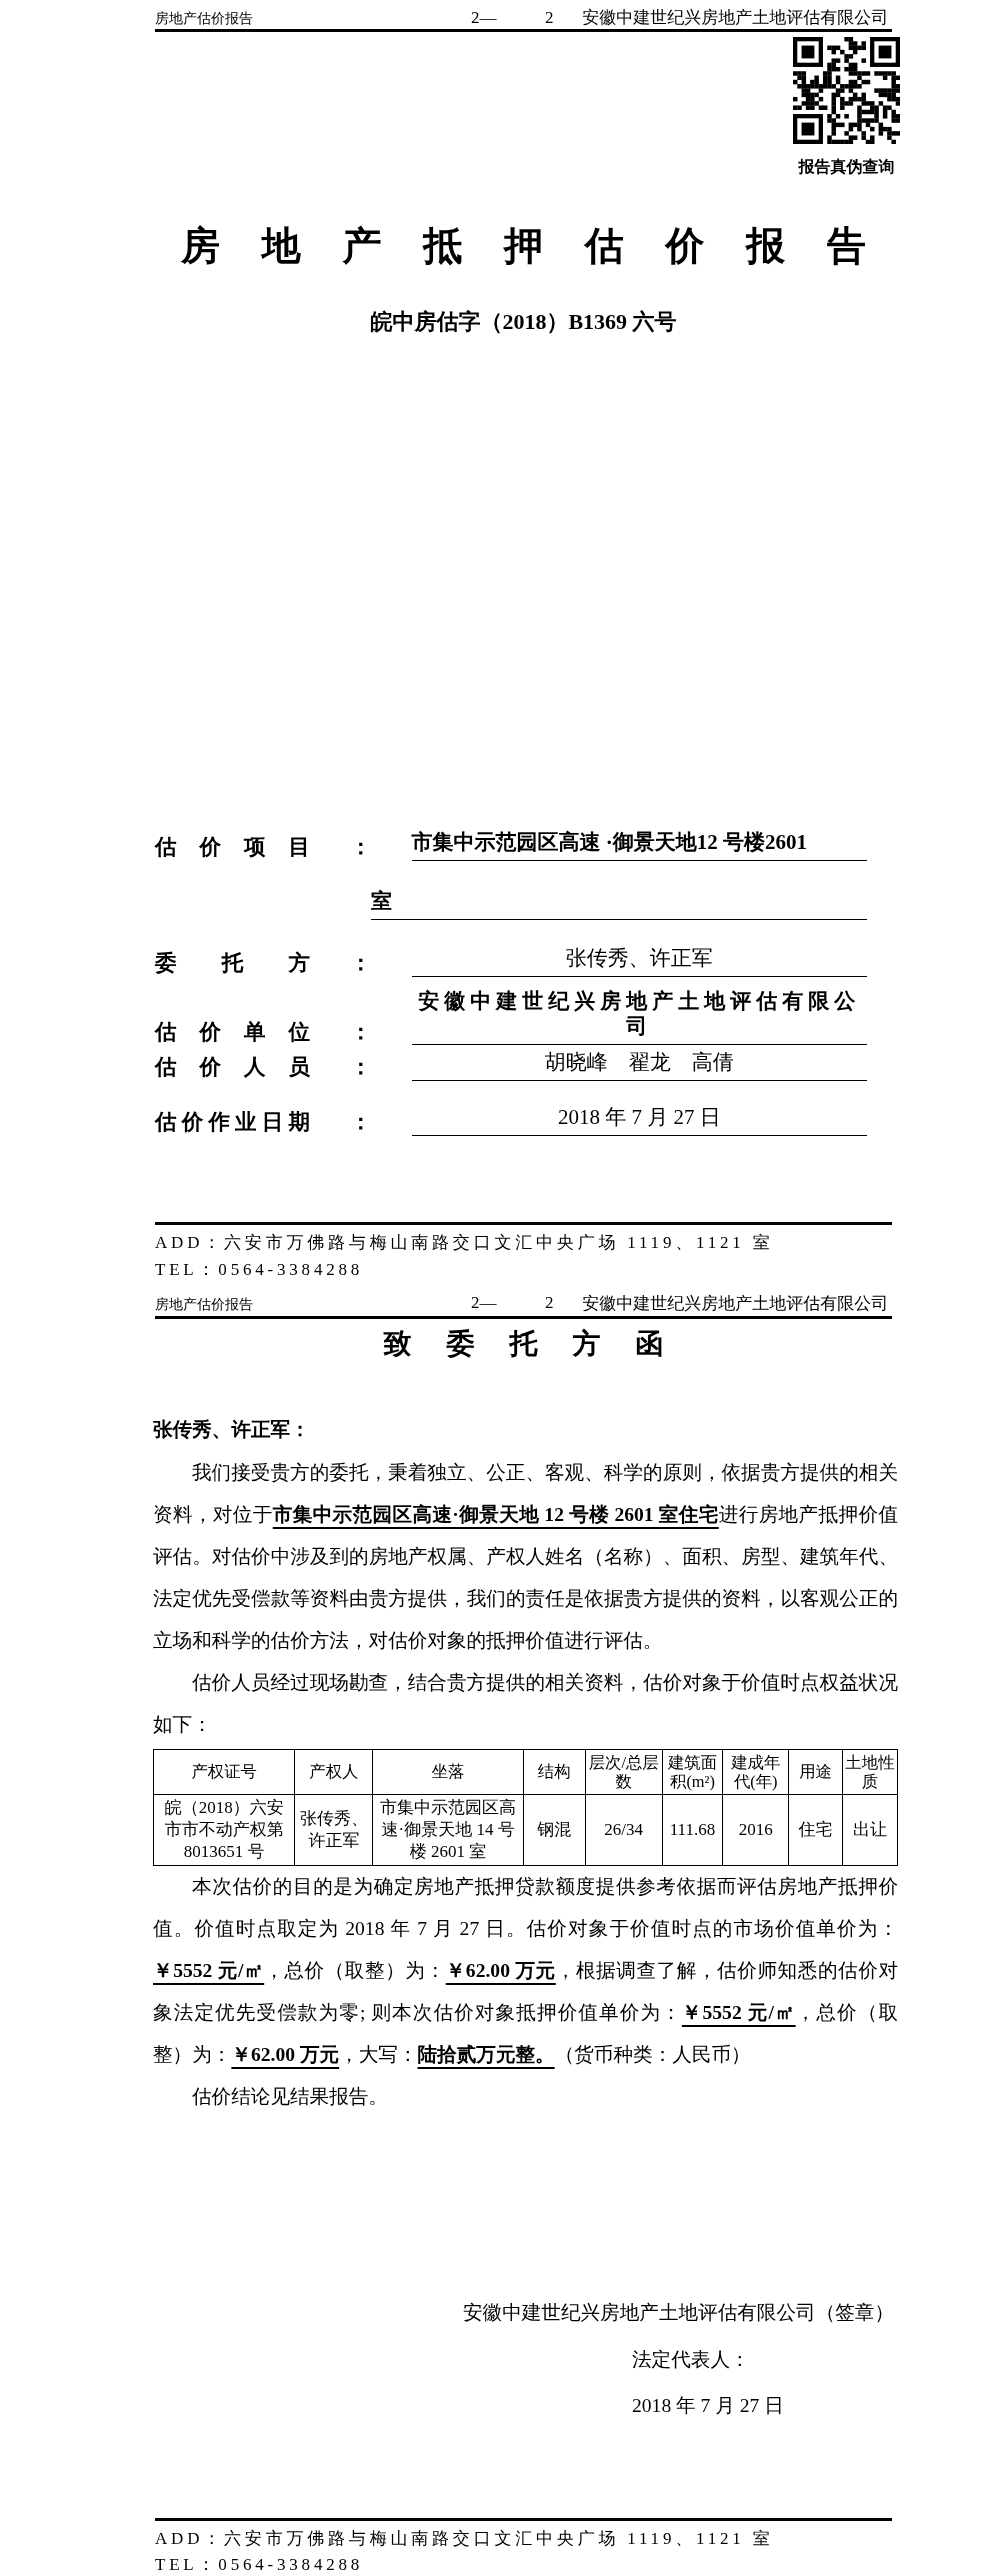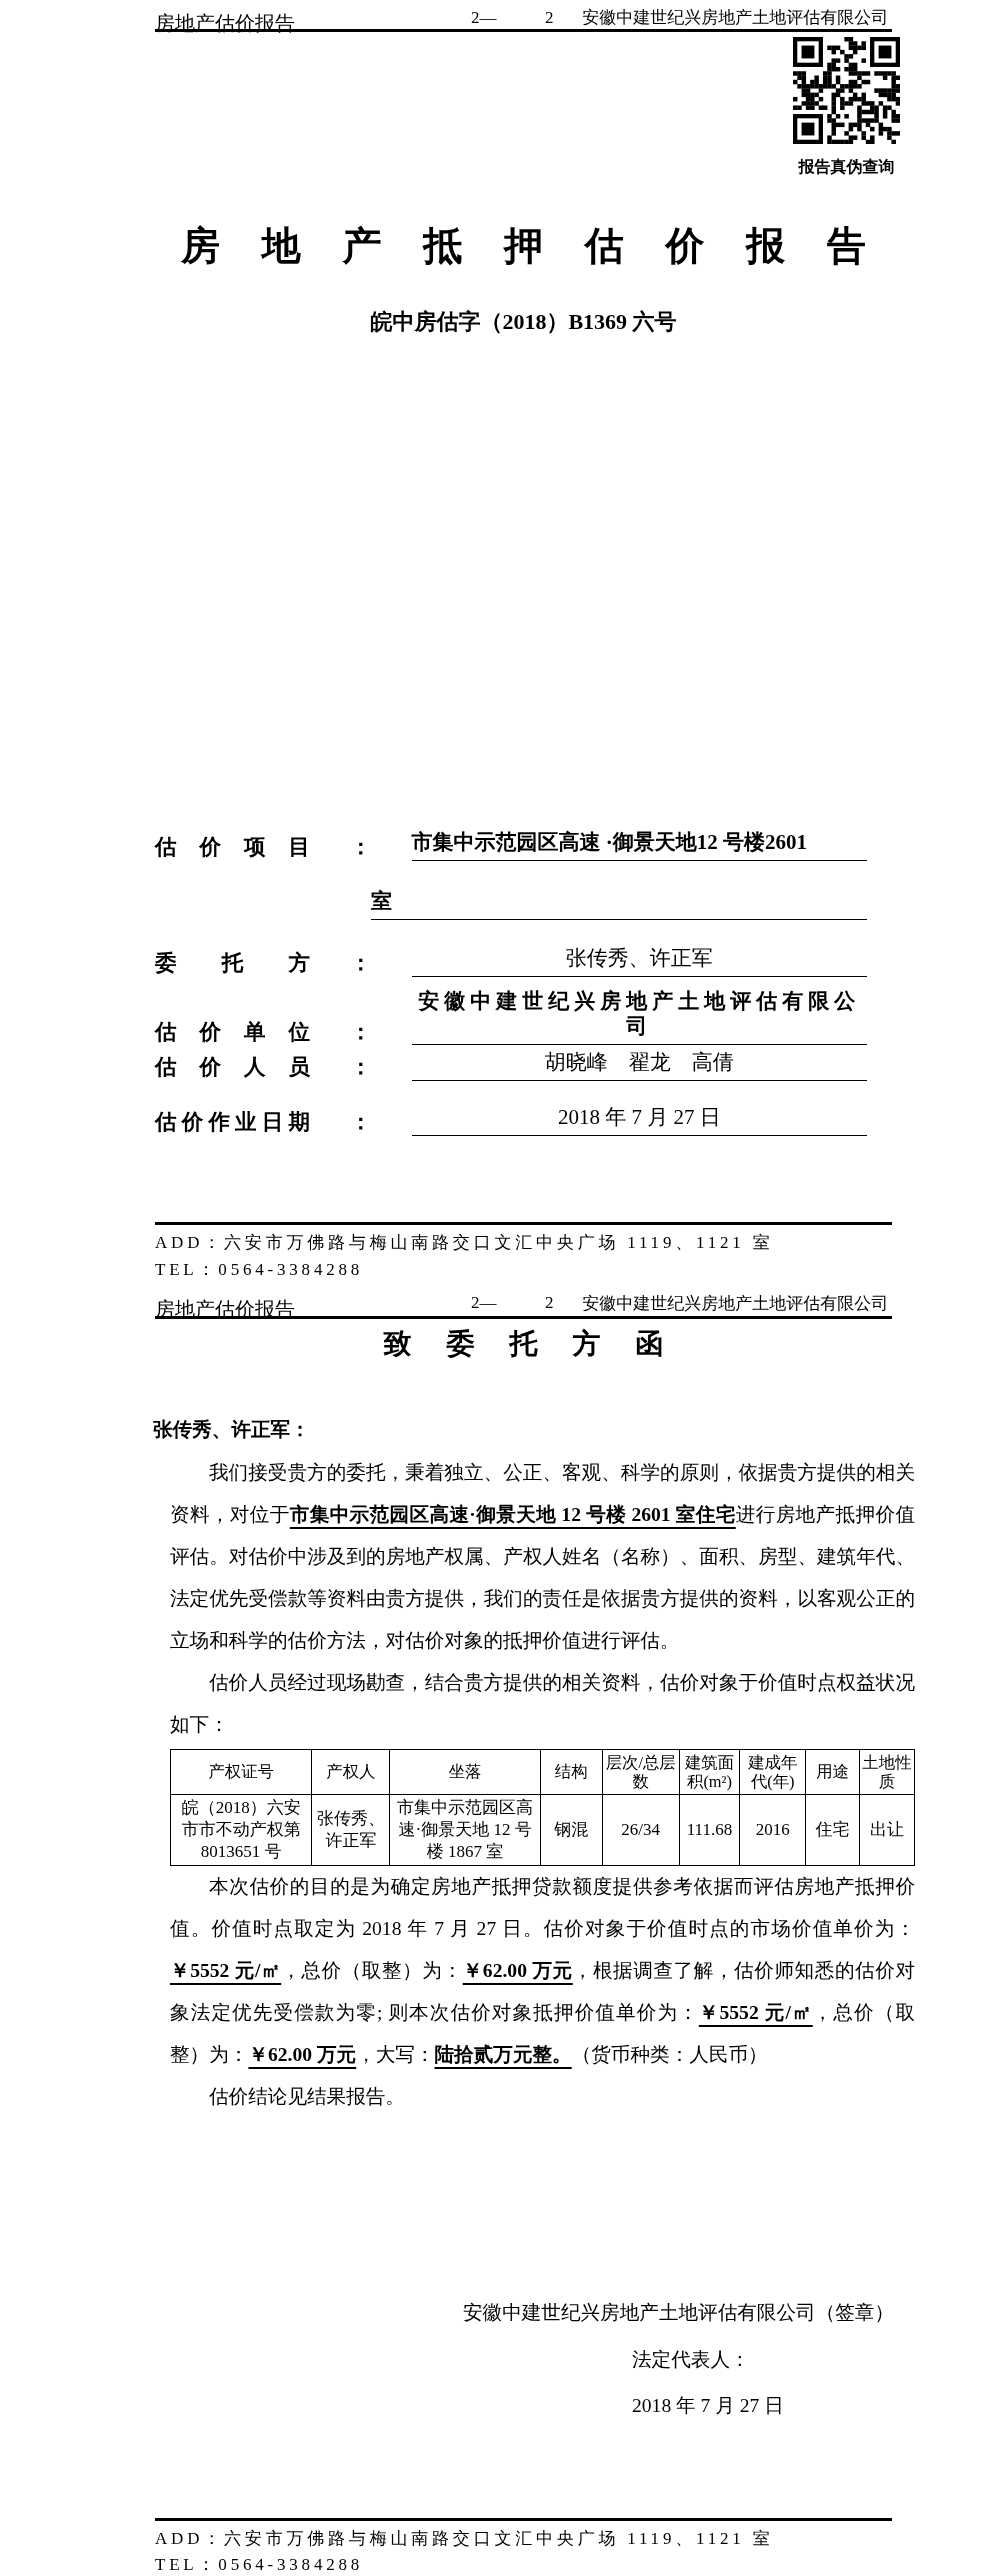--- a/index.html
+++ b/index.html
@@ -5,21 +5,21 @@
   html,body { margin:0; padding:0; background:#ffffff; }
   .doc {
     position:relative; width:1002px; height:2576px; background:#ffffff;
     color:#000; font-family:"Liberation Serif","DejaVu Serif",serif;
     overflow:hidden;
   }
   .hrule { position:absolute; left:155px; width:737px; height:2.5px; background:#000; }
 
   
   .pghdr { position:absolute; left:155px; width:737px; height:21.5px; }
-  .ph-left  { position:absolute; left:0;    top:3.8px; font-size:20px; }
+  .ph-left  { position:absolute; left:0;    top:3.8px; font-size:14px; }
   .ph-n1    { position:absolute; left:316px; top:1.3px; font-size:17px; }
   .ph-n2    { position:absolute; left:390px; top:1.3px; font-size:17px; }
   .ph-right { position:absolute; right:3.8px; top:0;   font-size:17px; }
 
   .qr-wrap { position:absolute; left:793px; top:37px; width:107px; }
   .qr-wrap svg { display:block; width:107px; height:107px; }
   .qr-caption { position:absolute; left:780px; top:157px; width:133px;
     text-align:center; font-size:16px; font-weight:bold; }
 
   .big-title { position:absolute; left:155px; top:203px; width:737px;
@@ -38,21 +38,21 @@
   .fval.bold { font-weight:bold; letter-spacing:5px; }
   .fspacer { width:176px; }
 
   .pgfooter-addr { position:absolute; left:155px; font-size:17px; letter-spacing:3.8px; }
 
   
   .letter-title { position:absolute; left:155px; top:1325px; width:737px;
     text-align:center; font-size:28px; font-weight:bold; white-space:pre; word-spacing:28px; }
   .salutation { position:absolute; left:153px; top:1416px; font-size:19.6px; font-weight:bold; }
 
-  .letter { position:absolute; left:170px; top:1452px; width:745px;
+  .letter { position:absolute; left:153px; top:1452px; width:745px;
     font-size:19.6px; line-height:42px; text-align:justify; }
   .para { margin:0; text-indent:39px; }
   .b  { font-weight:normal; }
   .bu { font-weight:bold; text-decoration:underline;
     text-decoration-thickness:1.9px; text-underline-offset:6.3px; }
 
   table.rights { width:100%; border-collapse:collapse; table-layout:fixed;
     margin:2.5px 0 0 0; text-indent:0; }
   table.rights th, table.rights td { border:1.9px solid #000; text-align:center;
     vertical-align:middle; font-weight:normal; }
@@ -374,21 +374,21 @@
         <th>结构</th>
         <th>层次/总层数</th>
         <th>建筑面积(m²)</th>
         <th>建成年代(年)</th>
         <th>用途</th>
         <th>土地性质</th>
       </tr>
       <tr>
         <td>皖（2018）六安市市不动产权第8013651 号</td>
         <td>张传秀、许正军</td>
-        <td>市集中示范园区高速·御景天地 12 号楼 1867 室</td>
+        <td>市集中示范园区高速·御景天地 14 号楼 2601 室</td>
         <td>钢混</td>
         <td>26/34</td>
         <td>111.68</td>
         <td>2016</td>
         <td>住宅</td>
         <td>出让</td>
       </tr>
     </tbody>
       </table>
 

